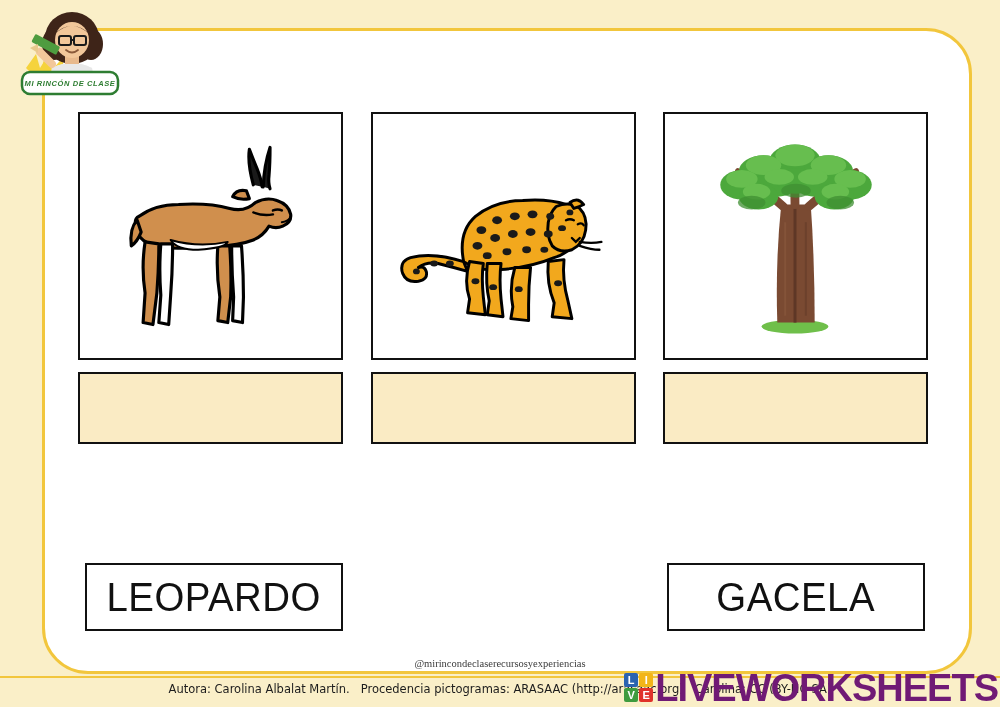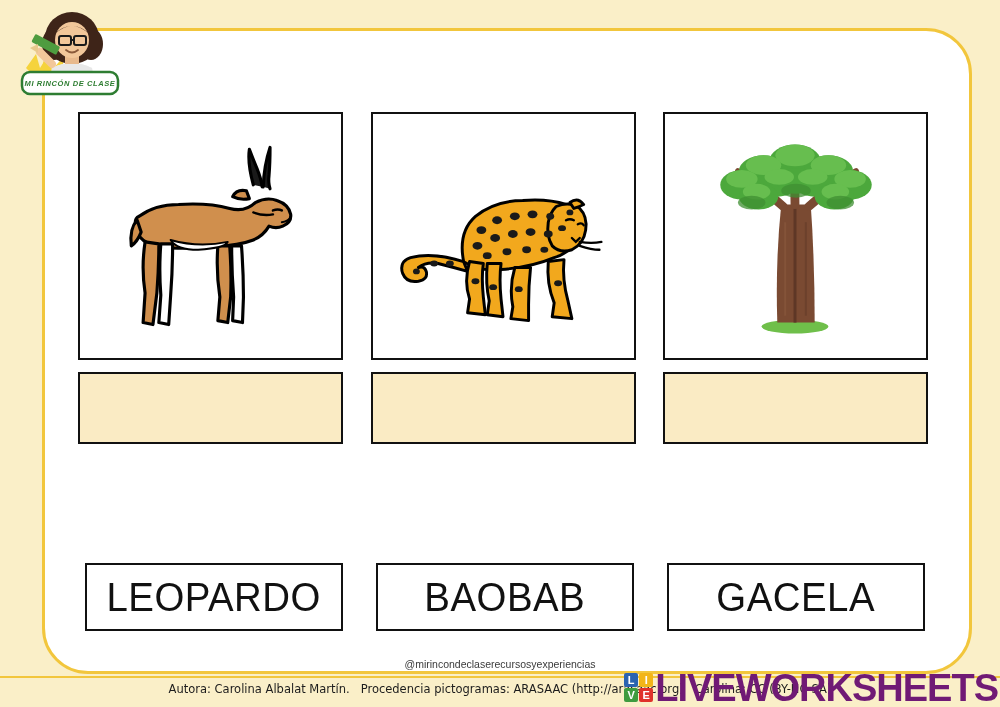--- a/index.html
+++ b/index.html
@@ -122,21 +122,21 @@
   }
   .footer-line1 {
     position: absolute;
     left: 0; top: 9px;
     width: 1000px;
     display: flex;
     justify-content: center;
     gap: 60px;
     font-size: 10.5px;
     color: #3a3a3a;
-    font-family: Liberation Sans, sans-serif;
+    font-family: Liberation Serif, serif;
   }
   .footer-rule {
     position: absolute;
     left: 0; top: 27px;
     width: 1000px;
     height: 2px;
     background: #F2C63C;
   }
   .footer-line2 {
     position: absolute;
@@ -394,23 +394,20 @@
       <div class="answer-box"></div>
     </div>
 
   </div>
 
   <div class="word-row">
     <div class="word-box">
       <span>LEOPARDO</span>
     </div>
     <div class="word-box">
-      <span>BAOBAB</span>
-    </div>
-    <div class="word-box">
       <span>GACELA</span>
     </div>
   </div>
 
   <div class="footer">
     <div class="footer-line1">
       <span>@mirincondeclaserecursosyexperiencias</span>
     </div>
     <div class="footer-rule"></div>
     <div class="footer-line2">

